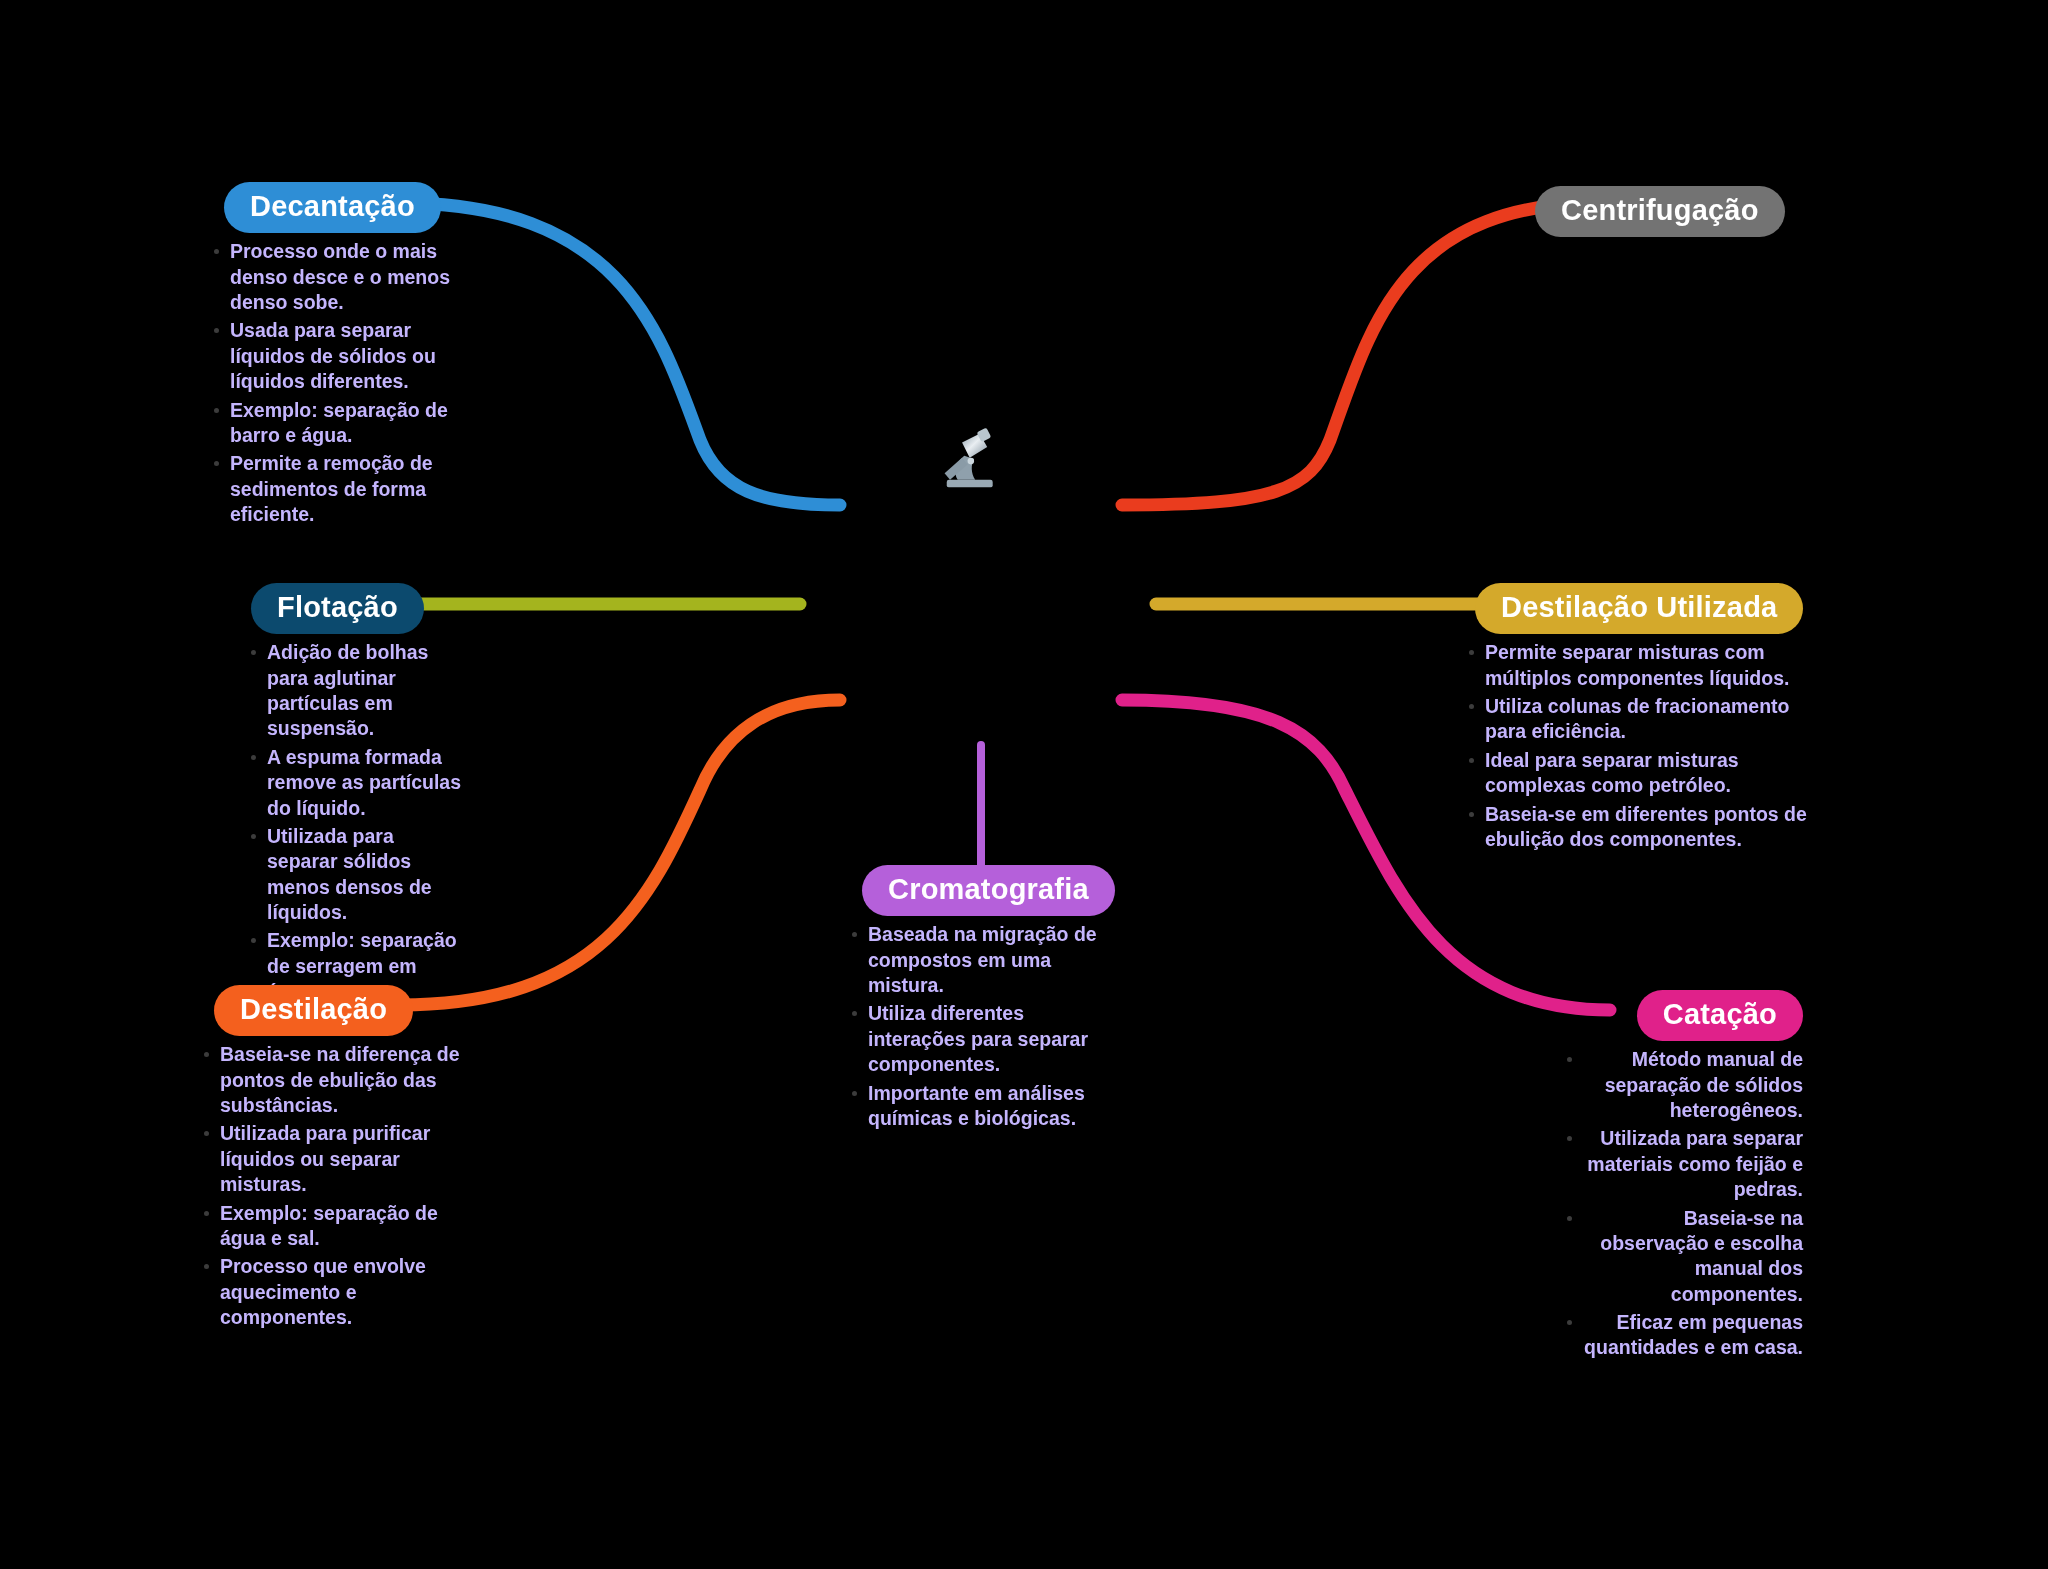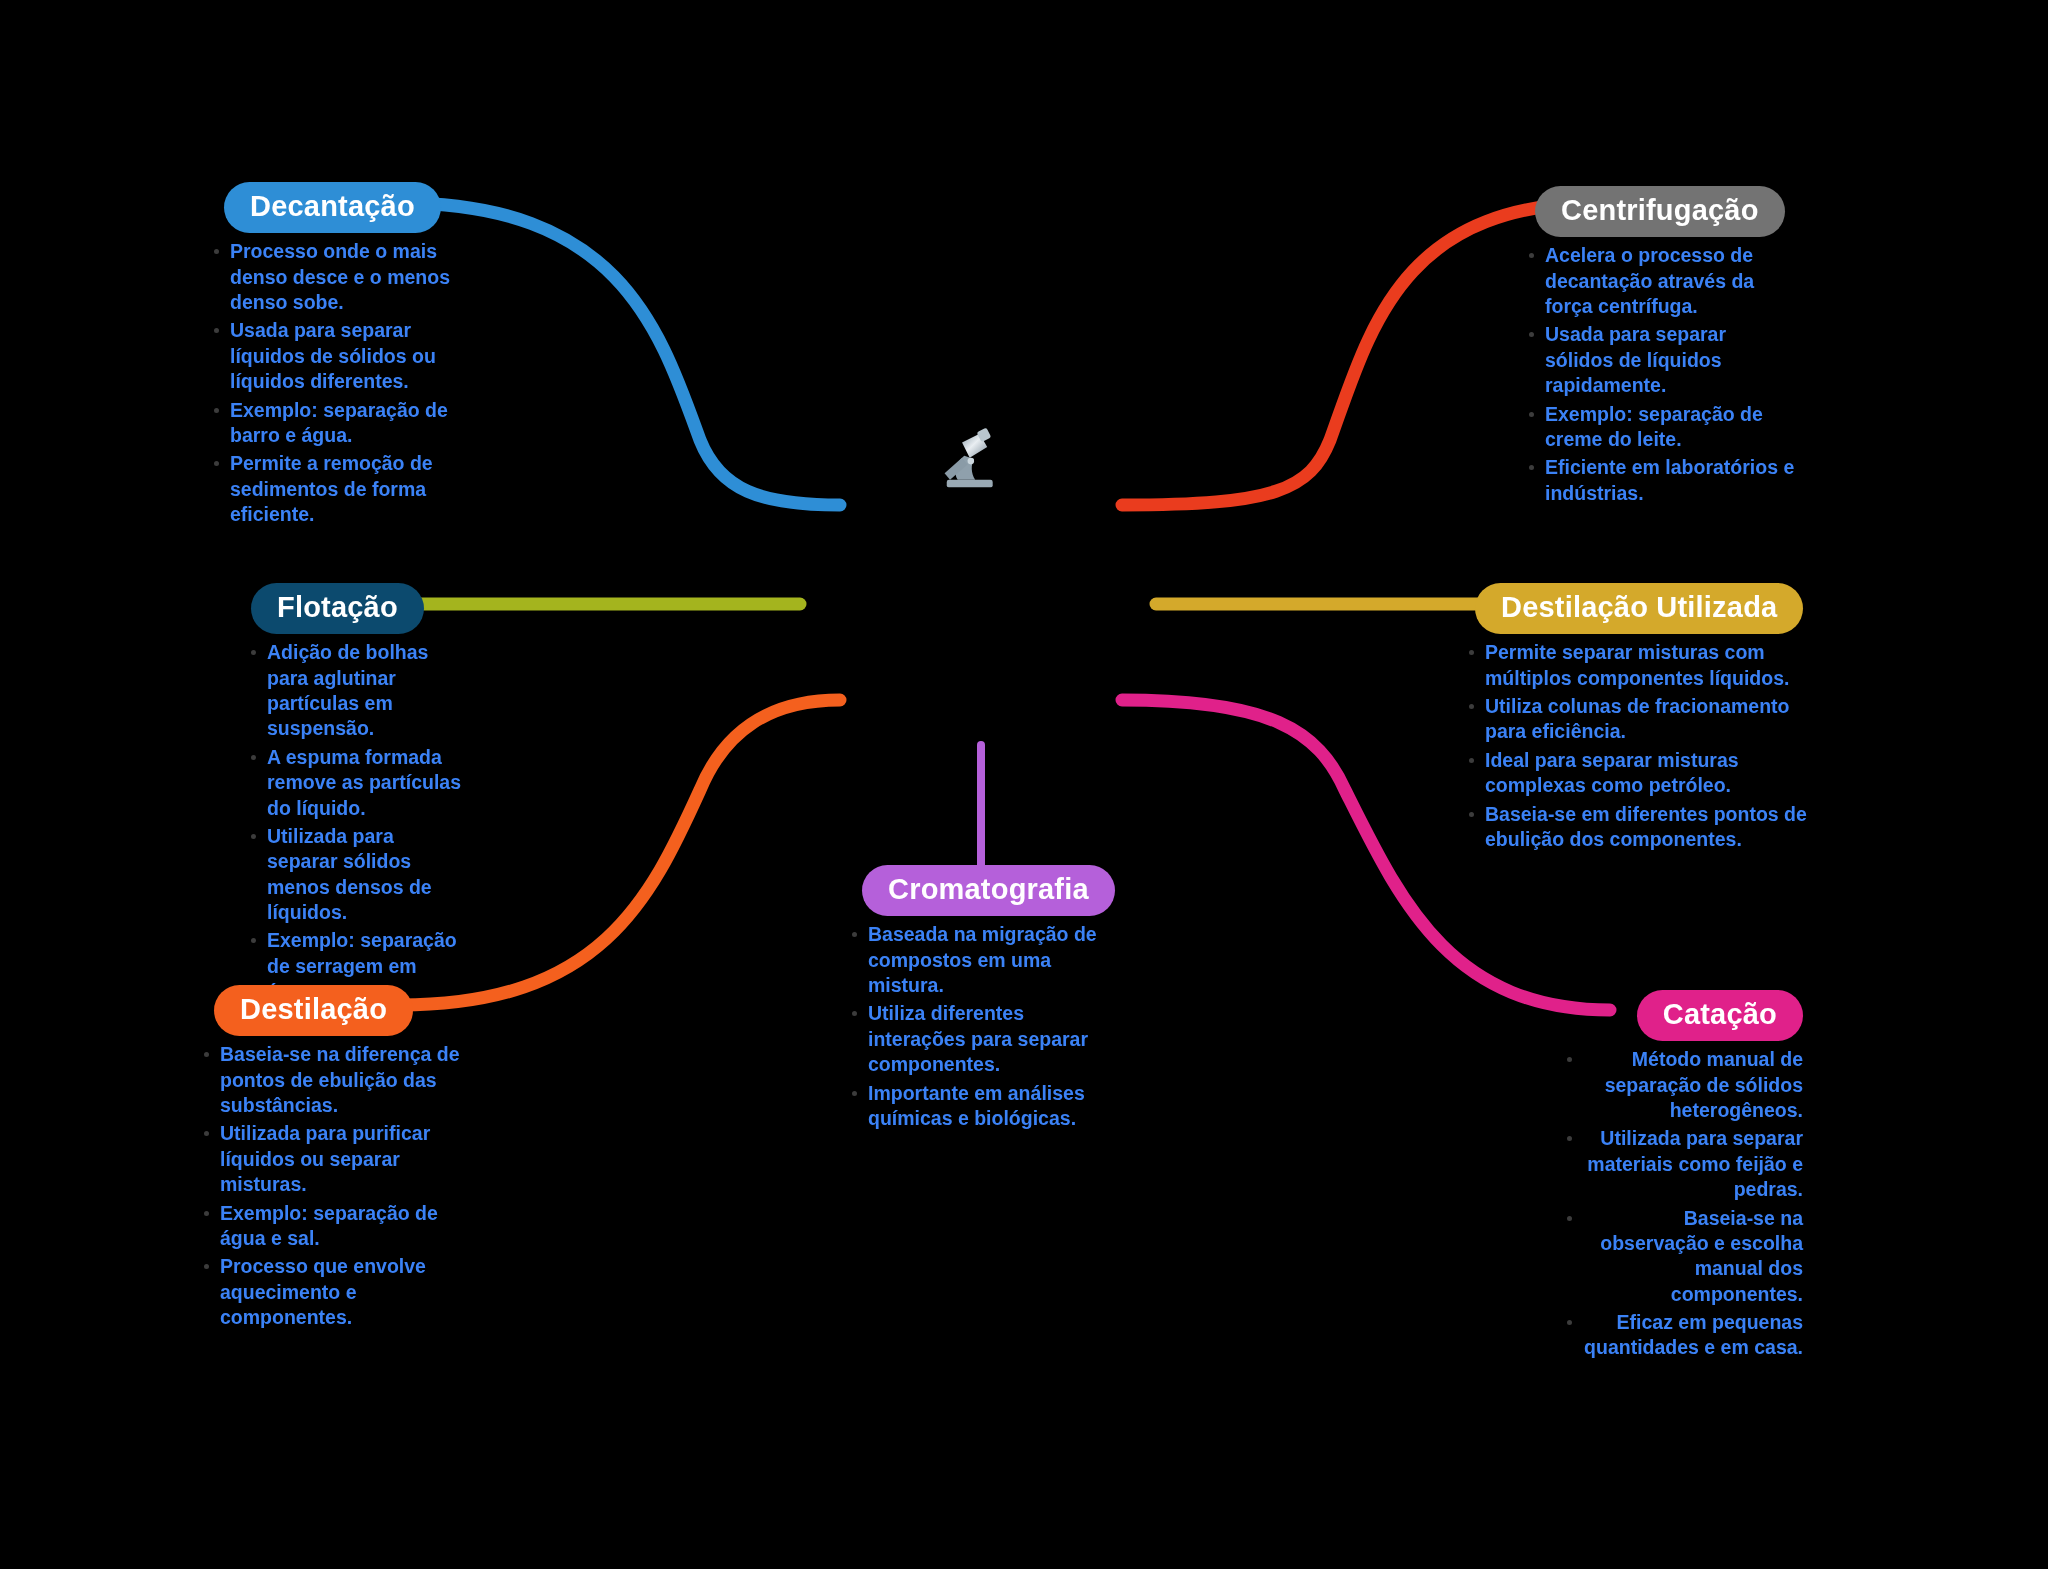--- a/index.html
+++ b/index.html
@@ -48,21 +48,21 @@
   }
 
   ul.bullets {
     list-style: none;
     margin: 6px 0 0 0;
     padding: 0;
   }
 
   ul.bullets li {
     position: relative;
-    color: #3b82f6;
+    color: #c4b5fd;
     font-size: 19.5px;
     font-weight: bold;
     line-height: 1.30;
     padding-left: 20px;
     margin-bottom: 3px;
   }
 
   ul.bullets li::before {
     content: "";
     position: absolute;
@@ -151,26 +151,20 @@
     <ul class="bullets">
       <li>Processo onde o mais denso desce e o menos denso sobe.</li>
       <li>Usada para separar líquidos de sólidos ou líquidos diferentes.</li>
       <li>Exemplo: separação de barro e água.</li>
       <li>Permite a remoção de sedimentos de forma eficiente.</li>
     </ul>
   </div>
 
   <div class="node" id="node-centrifugacao">
     <div class="pill" style="background:#737373">Centrifugação</div>
-    <ul class="bullets">
-      <li>Acelera o processo de decantação através da força centrífuga.</li>
-      <li>Usada para separar sólidos de líquidos rapidamente.</li>
-      <li>Exemplo: separação de creme do leite.</li>
-      <li>Eficiente em laboratórios e indústrias.</li>
-    </ul>
   </div>
 
   <div class="node" id="node-flotacao">
     <div class="pill" style="background:#0c4a6e">Flotação</div>
     <ul class="bullets">
       <li>Adição de bolhas para aglutinar partículas em suspensão.</li>
       <li>A espuma formada remove as partículas do líquido.</li>
       <li>Utilizada para separar sólidos menos densos de líquidos.</li>
       <li>Exemplo: separação de serragem em água.</li>
     </ul>

